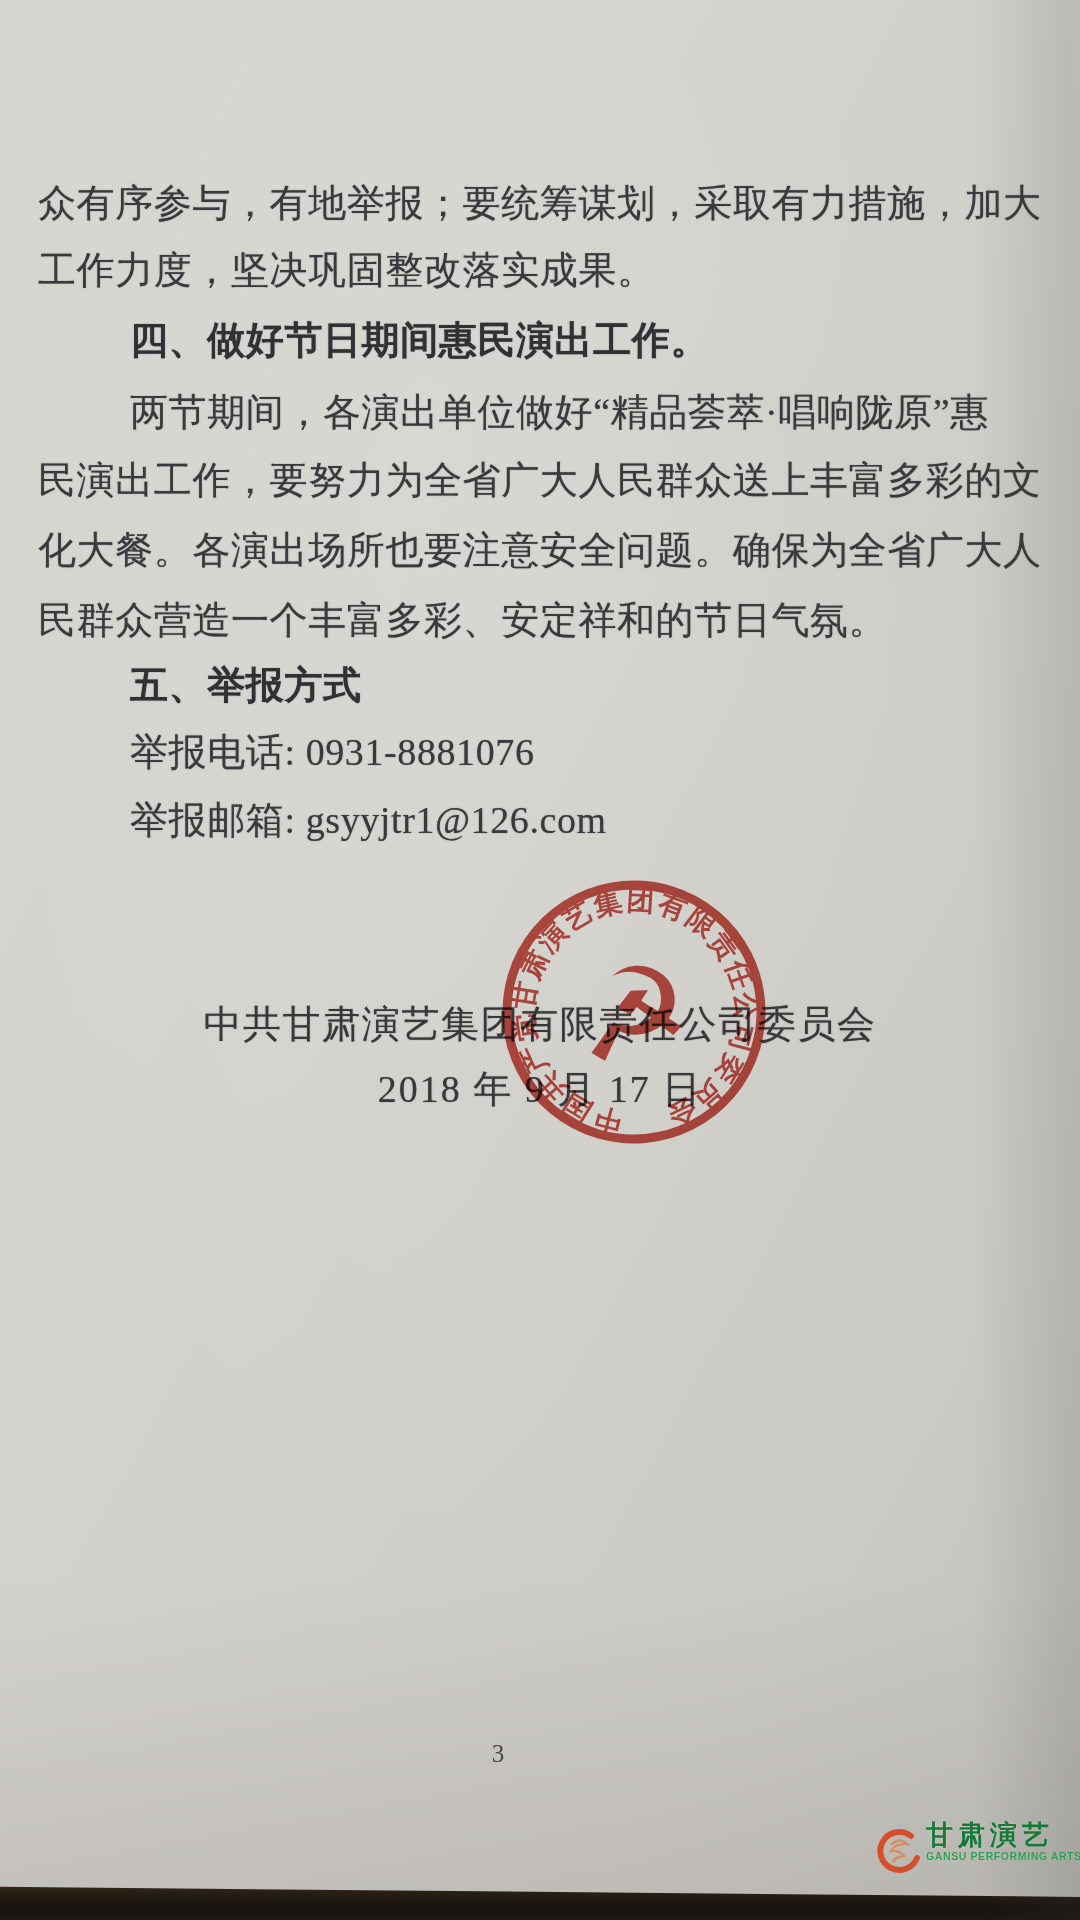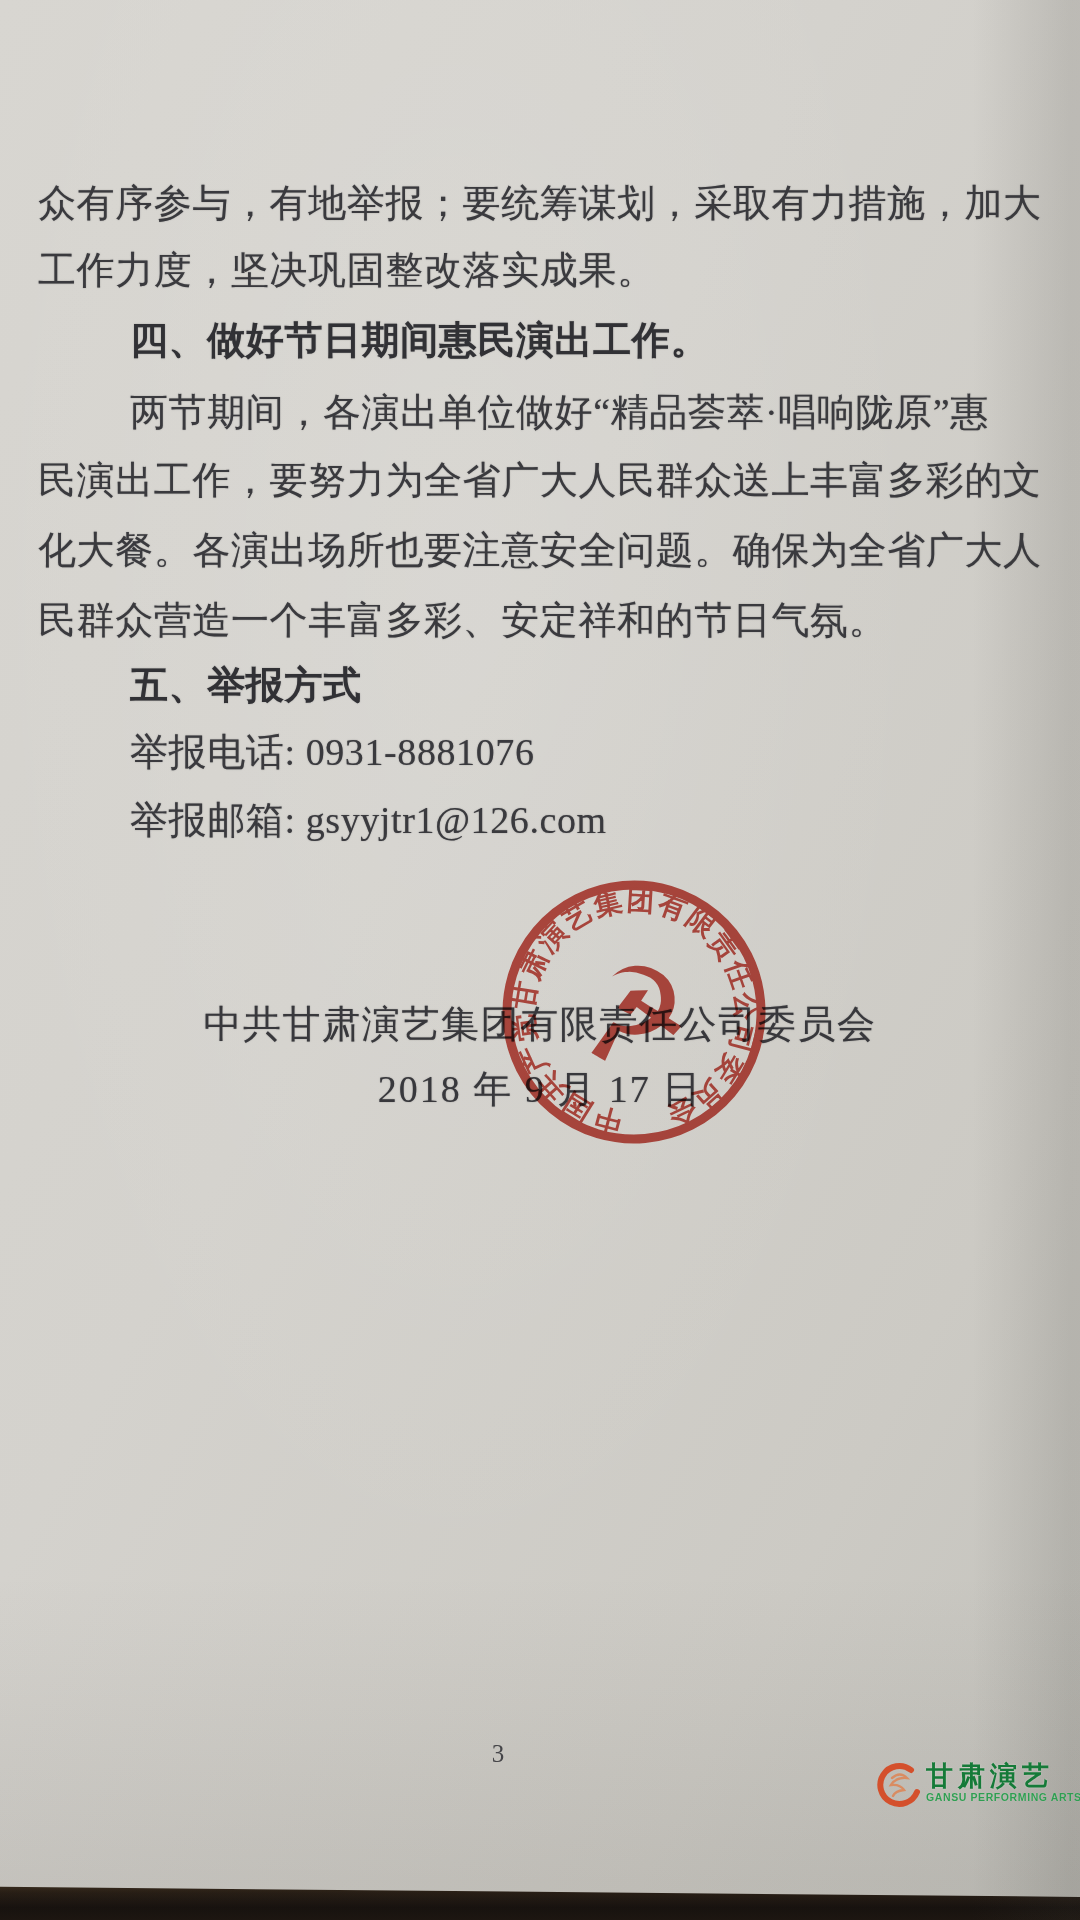--- a/index.html
+++ b/index.html
@@ -43,22 +43,22 @@
     mix-blend-mode:multiply;opacity:0.88;transform:rotate(-5deg);
   }
 
   .table-edge{
     position:absolute;left:0;top:1878px;width:1080px;height:42px;
     background:linear-gradient(180deg,#4a3722 0%,#241a11 35%,#120d0a 70%,#18110c 100%);
     clip-path:polygon(0% 21%,100% 45%,100% 100%,0% 100%);
   }
 
   .wm{
-    position:absolute;left:872px;top:1752px;width:204px;height:60px;z-index:5;
-    display:flex;align-items:center;
+    position:absolute;left:872px;top:1820px;width:204px;height:60px;z-index:5;
+    display:flex;align-items:flex-start;
   }
   .wm-icon{flex:0 0 auto;margin-top:6px;}
   .wm-texts{margin-left:4px;}
   .wm-cn{
     font-family:"Liberation Sans","DejaVu Sans",sans-serif;font-weight:700;
     font-size:27px;line-height:30px;letter-spacing:5px;color:#157a38;
     text-shadow:0 0 2px rgba(230,240,225,0.55);white-space:nowrap;
   }
   .wm-en{
     font-family:"Liberation Sans","DejaVu Sans",sans-serif;font-weight:700;

